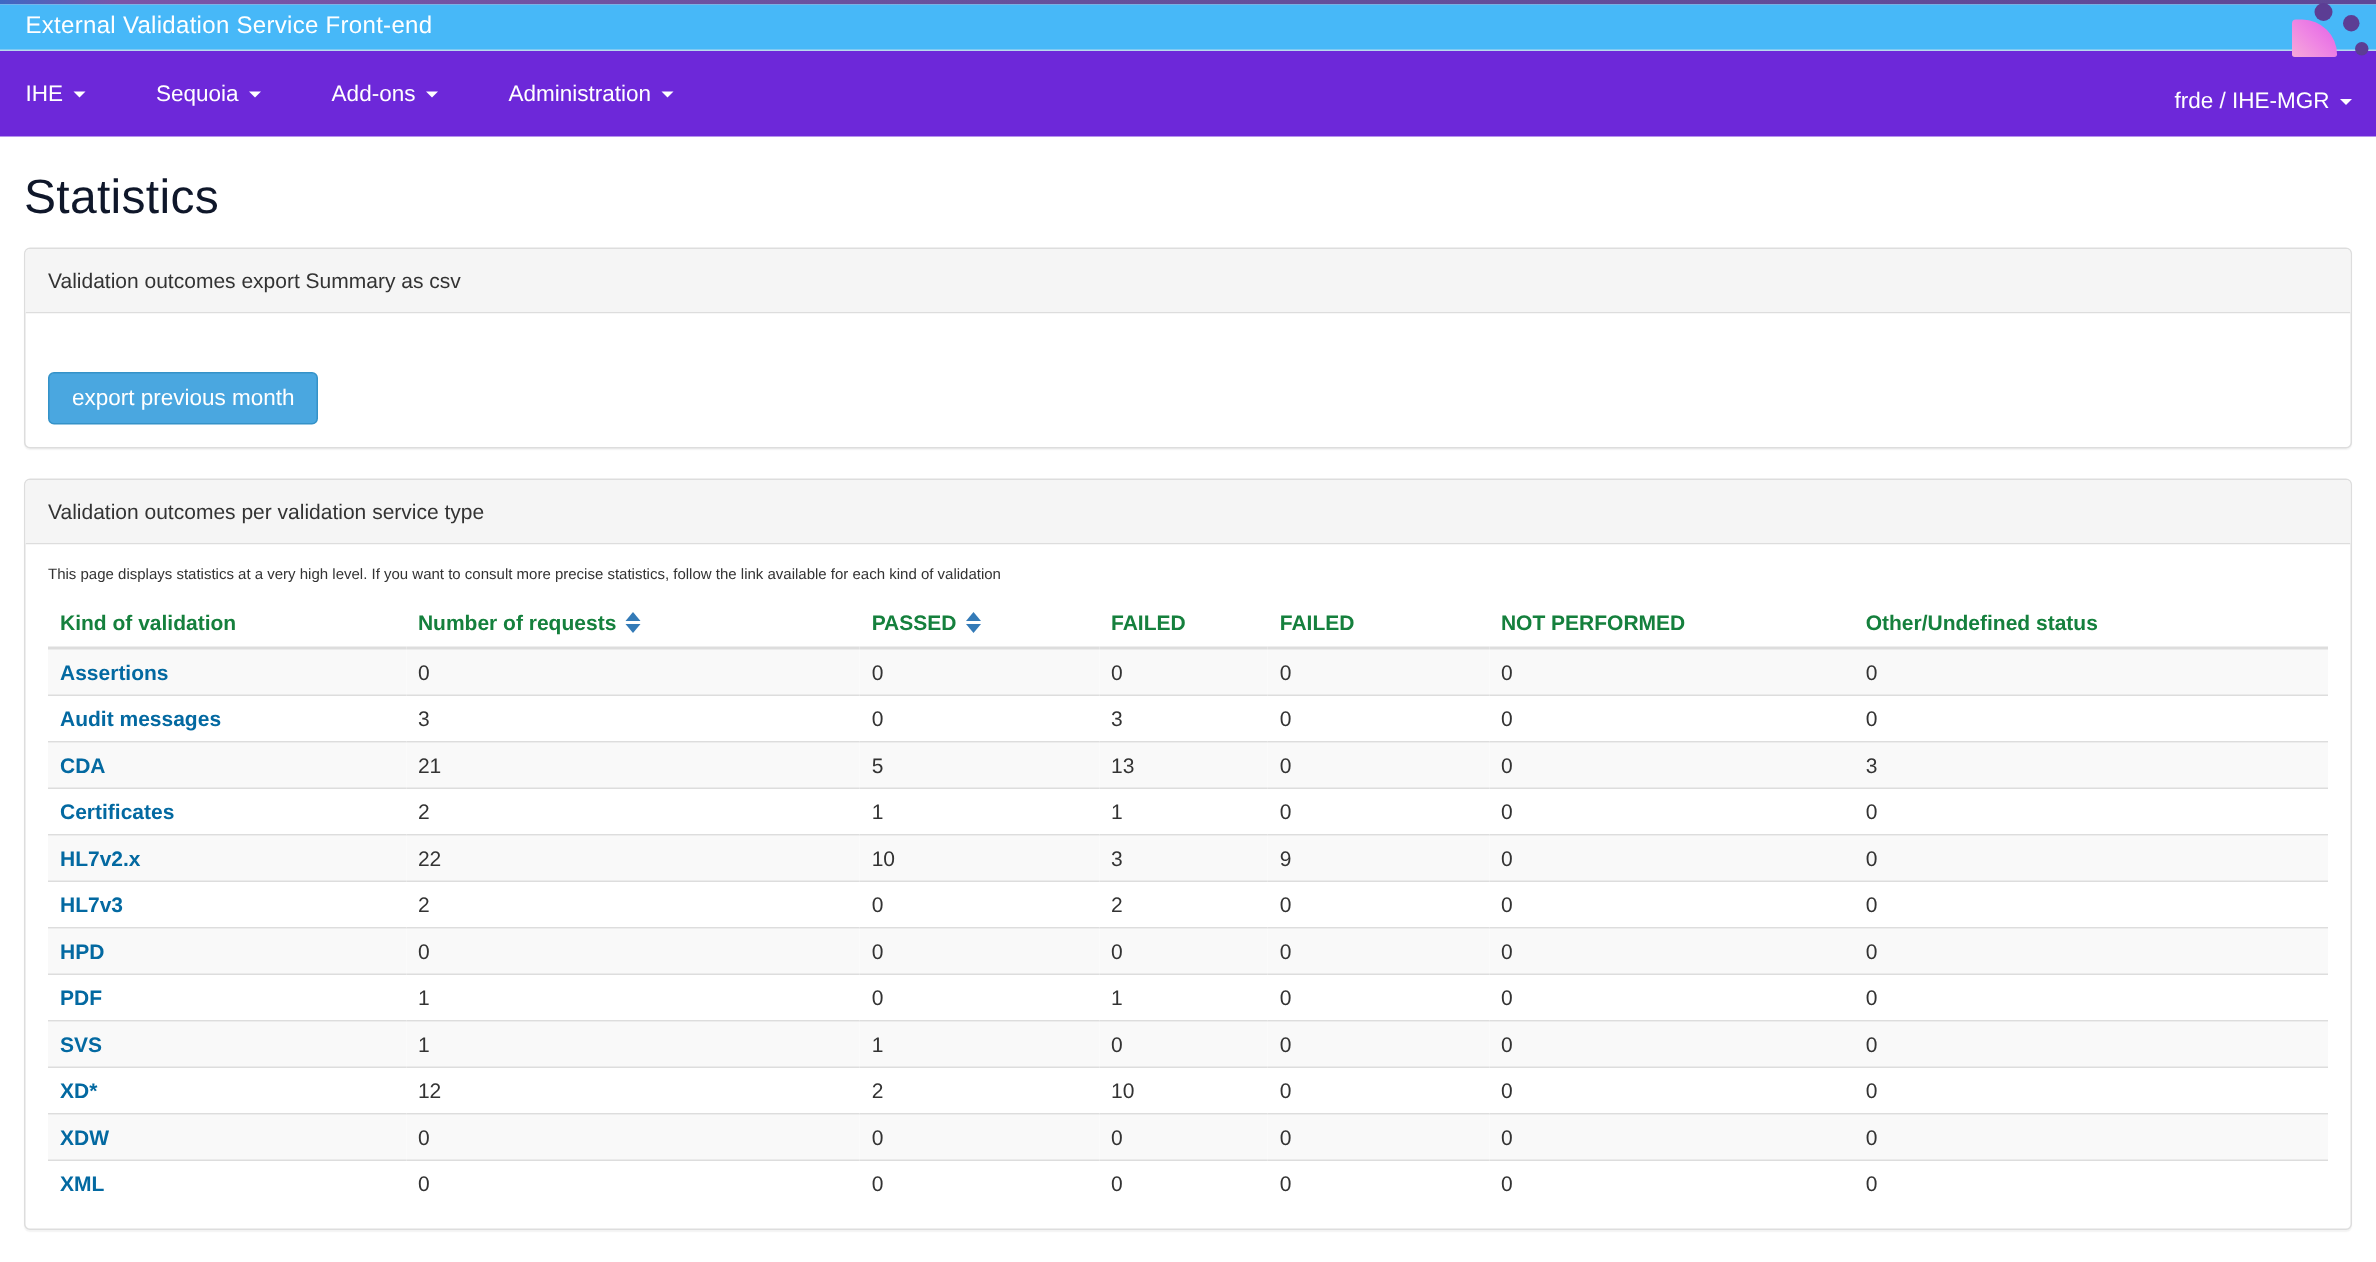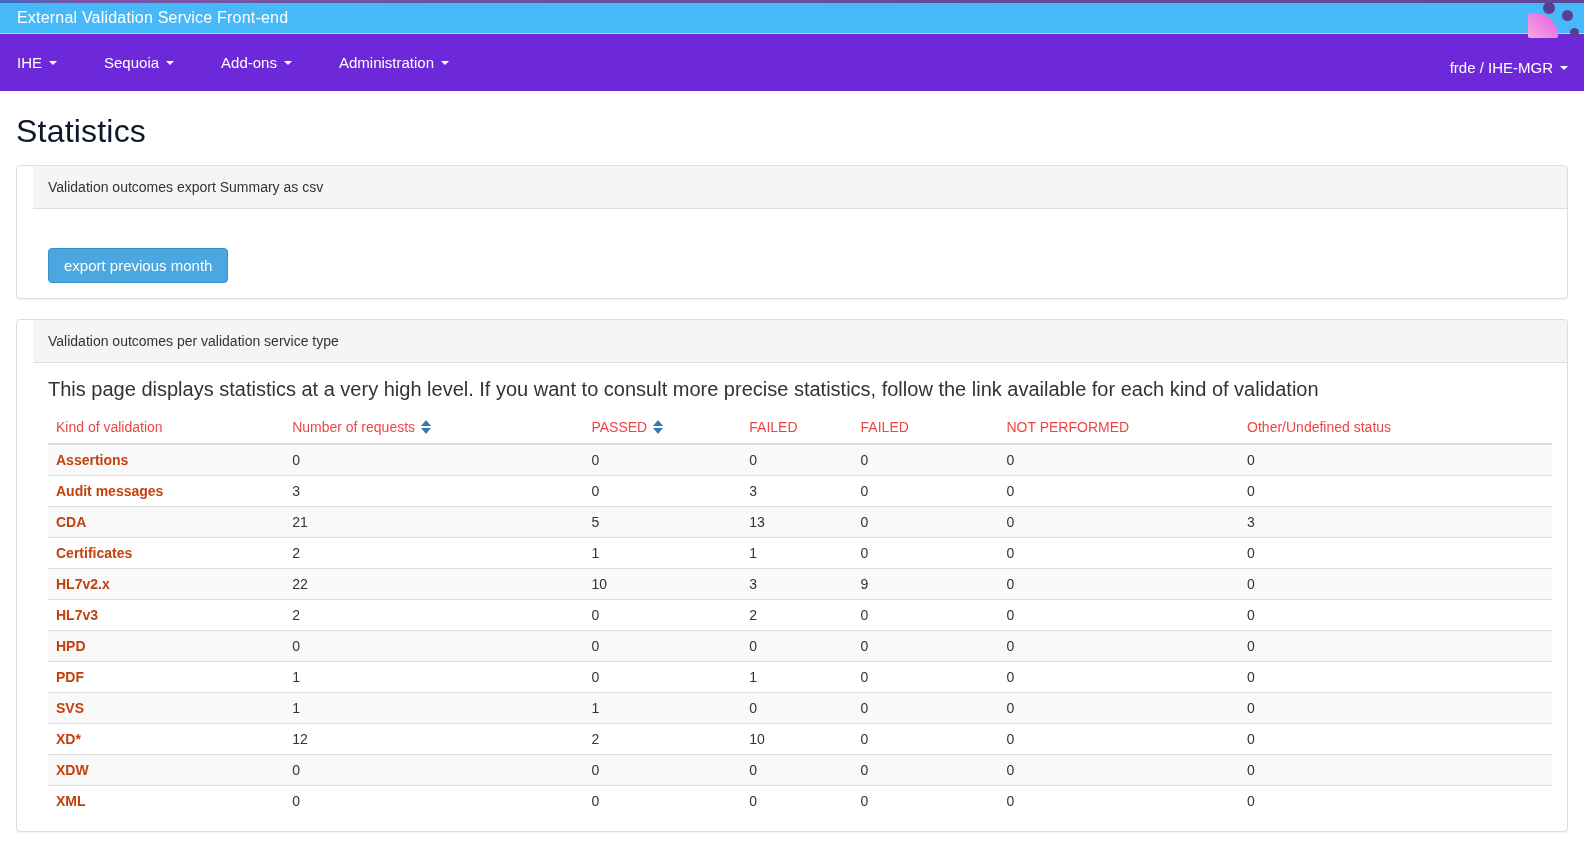--- a/index.html
+++ b/index.html
@@ -65,21 +65,20 @@
 
   
   .content { padding: 0 16px; }
   h1.page-title { font-size: 32px; font-weight: 500; color: #0f172a; margin: 22px 0 15px 0; letter-spacing: .2px; }
 
   .panel {
     border: 1px solid #ddd; border-radius: 4px;
     margin-bottom: 20px;
     box-shadow: 0 1px 1px rgba(0,0,0,.05);
     background: #fff;
-    padding-left: 16px;
   }
   .panel-heading {
     background: #f5f5f5;
     border-bottom: 1px solid #ddd;
     border-radius: 3px 3px 0 0;
     padding: 13px 15px;
     font-size: 14px; color: #333;
   }
   .panel-body { padding: 15px; }
 
@@ -89,37 +88,37 @@
     border: 1px solid #3492c8;
     color: #fff;
     font-size: 15px;
     font-family: inherit;
     padding: 8px 15px;
     border-radius: 4px;
     cursor: pointer;
     margin-top: 24px;
   }
 
-  .intro { font-size: 20px; color: #333; margin: 0 0 10px 0; }
+  .intro { font-size: 10px; color: #333; margin: 0 0 10px 0; }
 
   table.stats { width: 100%; border-collapse: collapse; font-size: 14px; }
   table.stats thead th {
-    text-align: left; font-weight: normal; color: #ef4444;
+    text-align: left; font-weight: bold; color: #15803d;
     padding: 8px; border-bottom: 2px solid #ddd;
     white-space: nowrap; vertical-align: bottom;
   }
   table.stats thead th:nth-child(1) { width: 15.7%; }
   table.stats thead th:nth-child(2) { width: 19.9%; }
   table.stats thead th:nth-child(3) { width: 10.5%; }
   table.stats thead th:nth-child(4) { width: 7.4%; }
   table.stats thead th:nth-child(5) { width: 9.7%; }
   table.stats thead th:nth-child(6) { width: 16.0%; }
   table.stats tbody td { padding: 7px 8px; border-top: 1px solid #ddd; color: #333; }
   table.stats tbody tr:nth-child(odd) { background: #f9f9f9; }
-  table.stats a.kind-link { color: #c2410c; font-weight: bold; text-decoration: none; cursor: pointer; }
+  table.stats a.kind-link { color: #0369a1; font-weight: bold; text-decoration: none; cursor: pointer; }
 
   .sort-icon { display: inline-block; vertical-align: middle; margin-left: 6px; margin-top: -3px; }
   .sort-icon .tri-up {
     width: 0; height: 0; margin-bottom: 2px;
     border-left: 5px solid transparent; border-right: 5px solid transparent;
     border-bottom: 6px solid #337ab7;
   }
   .sort-icon .tri-down {
     width: 0; height: 0;
     border-left: 5px solid transparent; border-right: 5px solid transparent;

